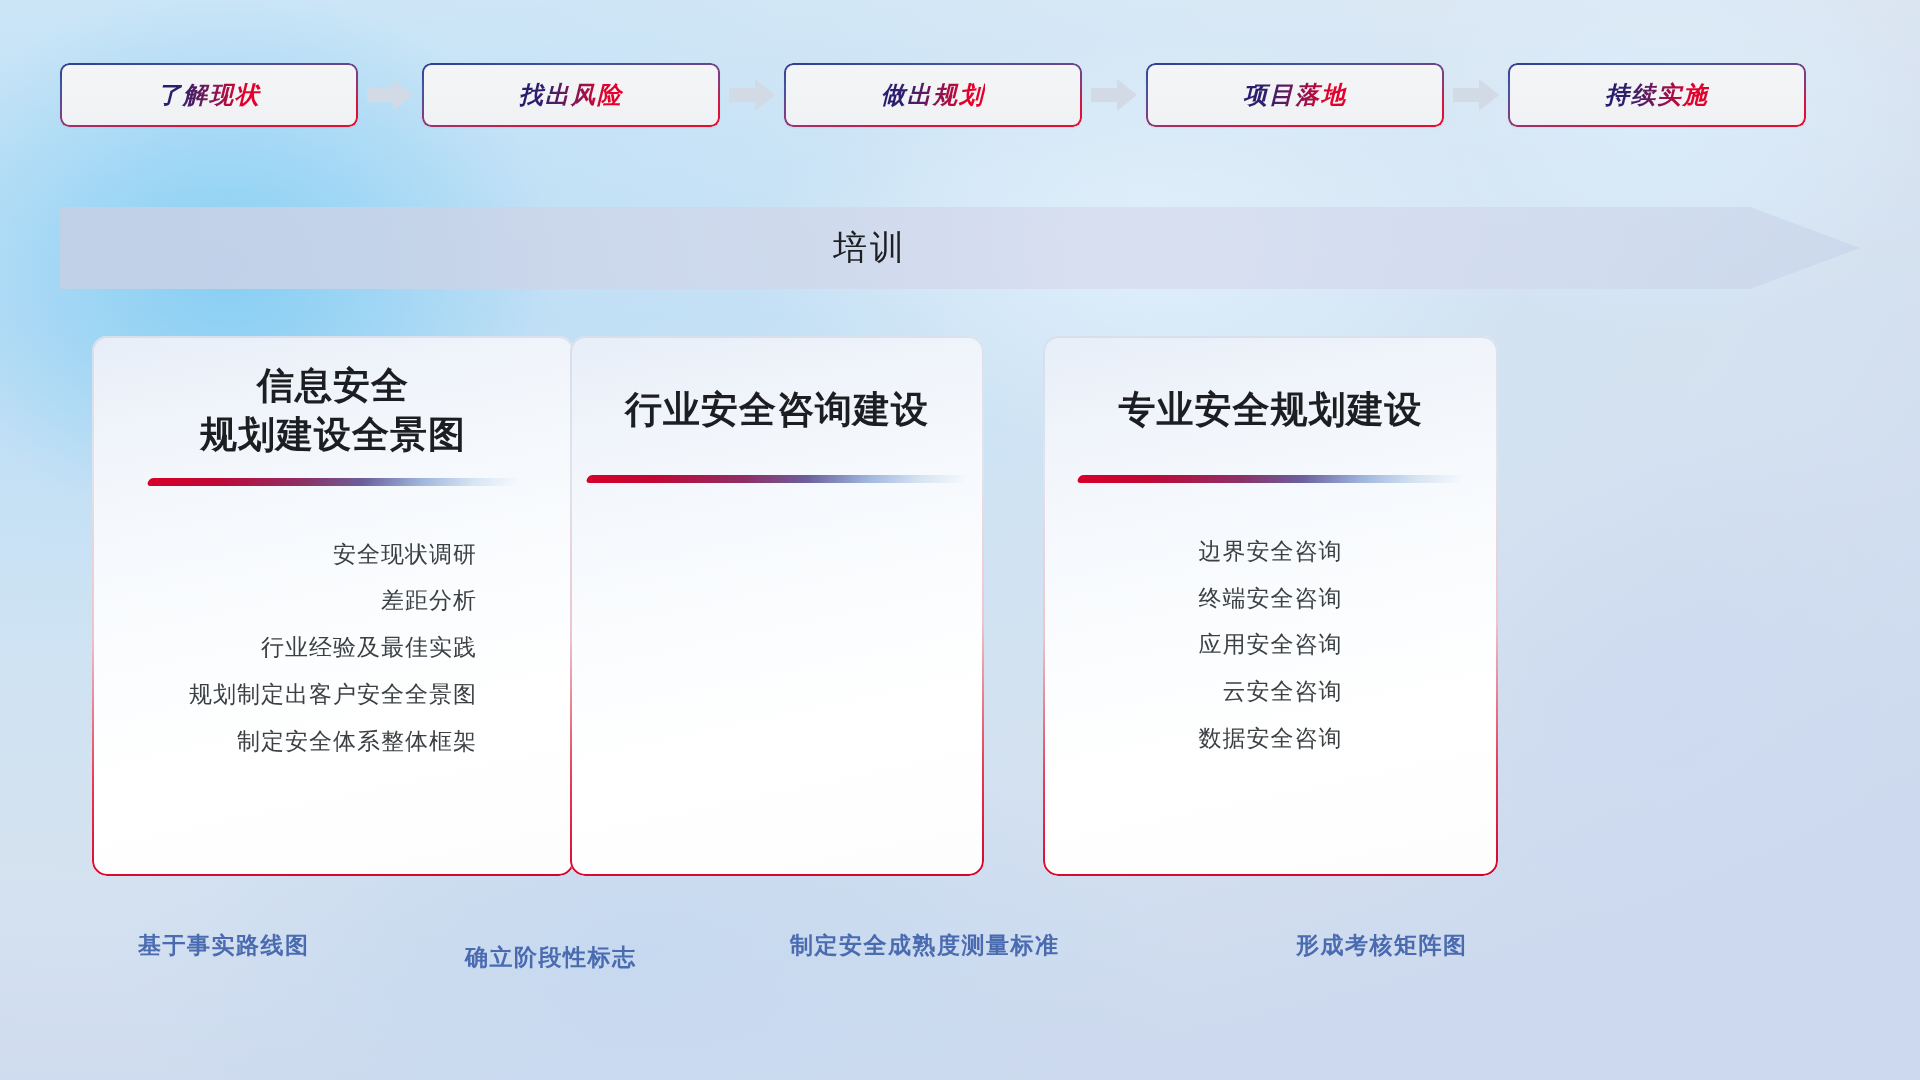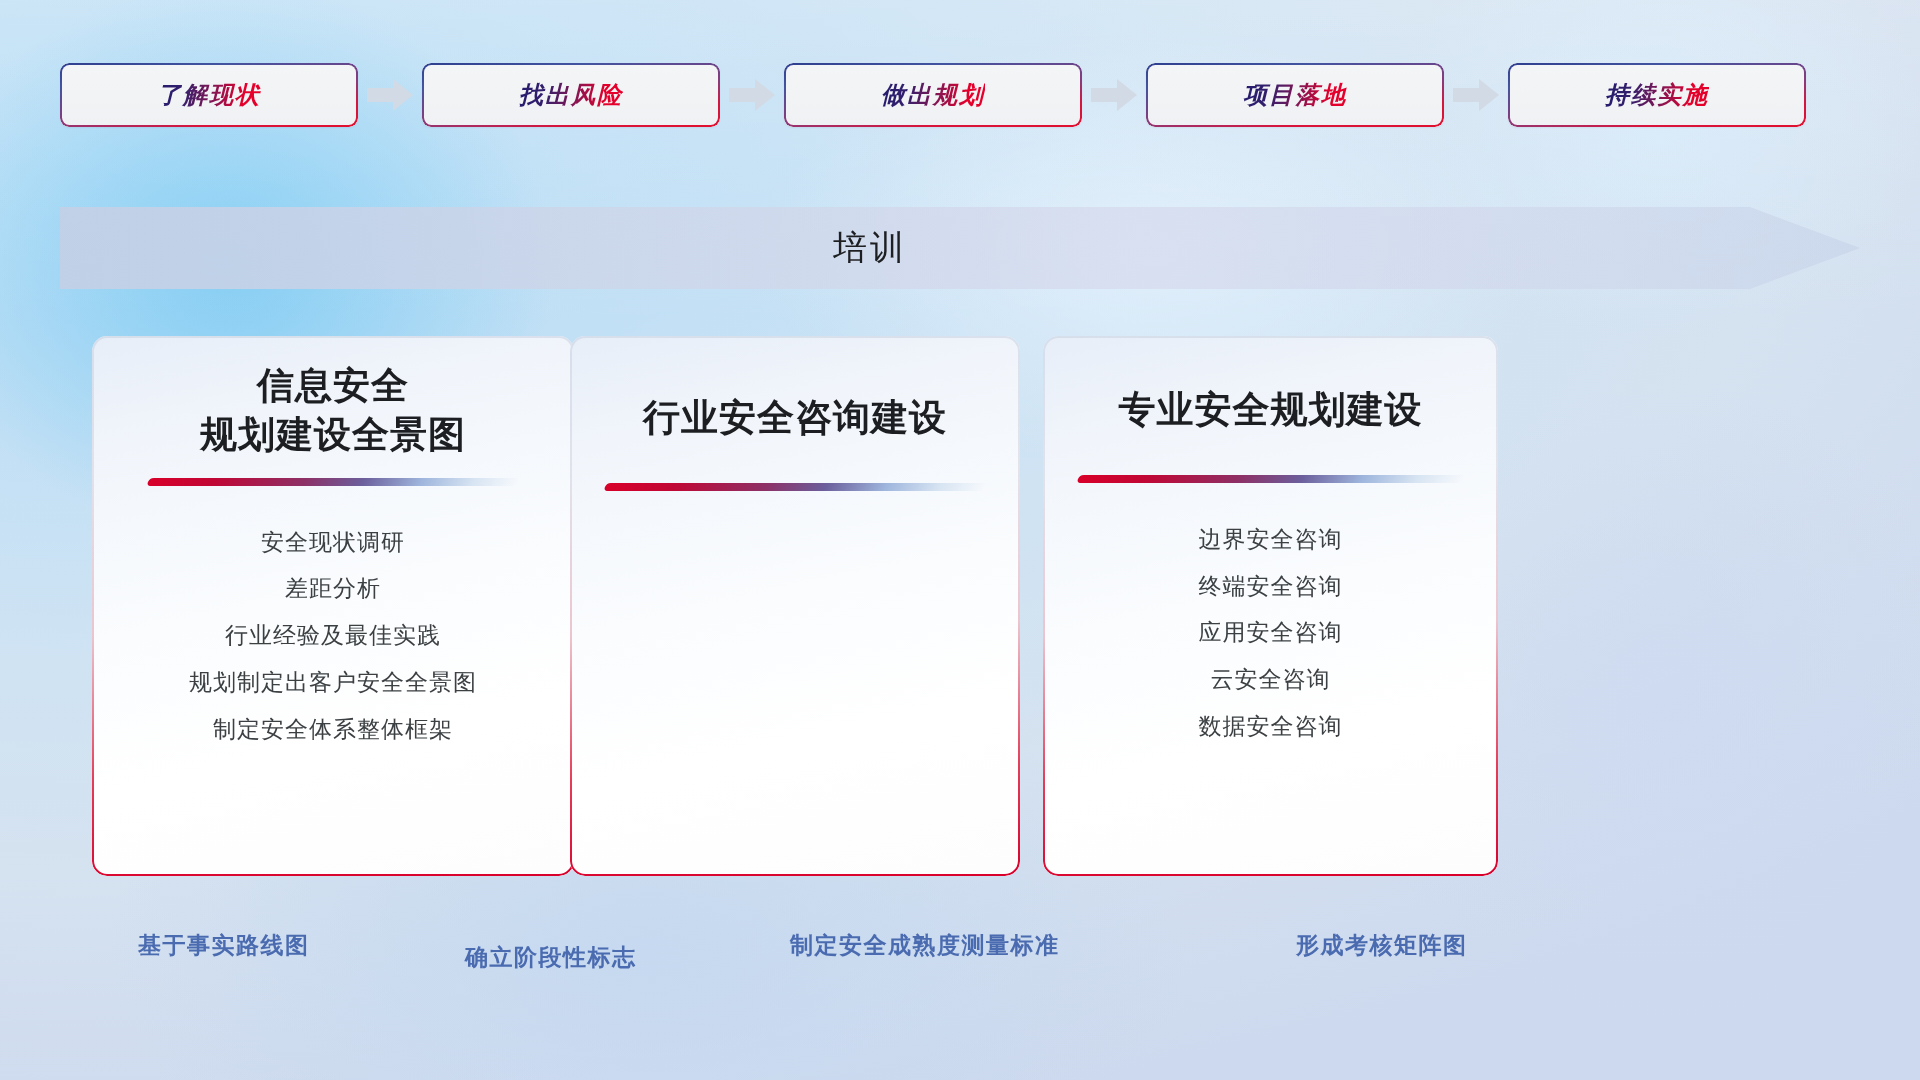--- a/index.html
+++ b/index.html
@@ -134,22 +134,22 @@
     white-space:pre-line;
   }
   .card-rule{
     position:relative;
     height:8px; margin-top:18px;
     border-radius:4px 1px 1px 4px;
     background:linear-gradient(90deg,#d8002a 0%, #c00735 18%, #8d3066 42%, #6b5f9c 58%, #9fb6dd 74%, #d7e4f2 88%, rgba(235,243,250,0) 100%);
     transform:skewX(-24deg);
   }
   .card-list{
-    margin-top:38px;
-    display:flex; flex-direction:column; align-items:center;
+    margin-top:50px;
+    display:flex; flex-direction:column; align-items:flex-end;
     gap:10px;
   }
   .card-list-item{
     font-size:23px; color:#3c4043; letter-spacing:1px; line-height:1.6;
     white-space:nowrap;
   }
 
   
   #footer-notes{
     position:absolute; left:0; top:930px; width:1920px; height:46px;
@@ -240,21 +240,21 @@
       <div class="card-list">
         <div class="card-list-item">安全现状调研</div>
         <div class="card-list-item">差距分析</div>
         <div class="card-list-item">行业经验及最佳实践</div>
         <div class="card-list-item">规划制定出客户安全全景图</div>
         <div class="card-list-item">制定安全体系整体框架</div>
       </div>
     </div>
   </div>
 
-  <div class="card" style="left:570px; width:450px; padding-top:8px;">
+  <div class="card" style="left:570px; width:414px; padding-top:0;">
     <div class="card-inner" style="padding-top:50px;">
       <div class="card-title">行业安全咨询建设</div>
       <div class="card-rule" style="width:380px; margin-top:40px;"></div>
     </div>
   </div>
 
   <div class="card" style="left:1043px; width:455px;">
     <div class="card-inner" style="padding-top:50px;">
       <div class="card-title">专业安全规划建设</div>
       <div class="card-rule" style="width:385px; margin-top:40px;"></div>

